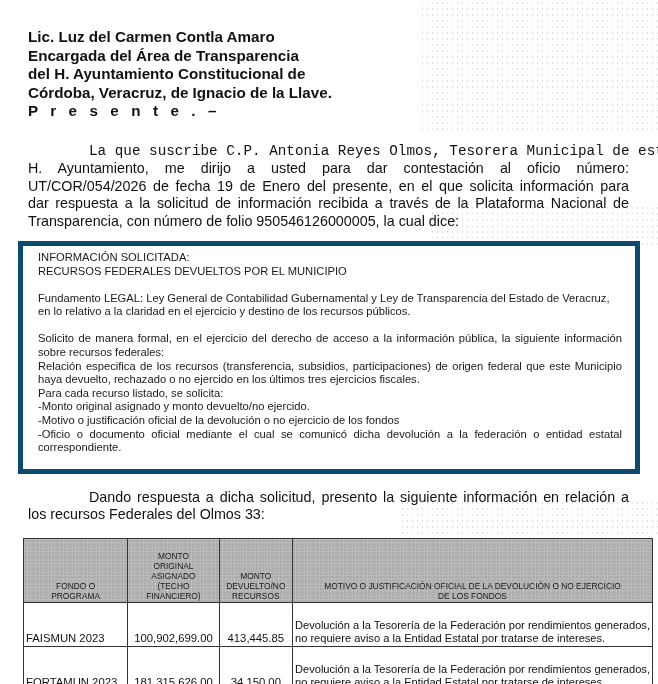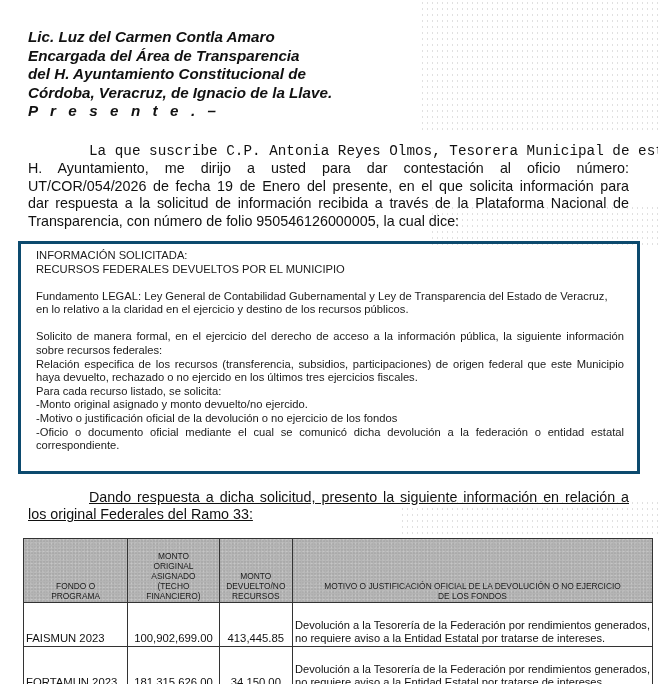--- a/index.html
+++ b/index.html
@@ -26,21 +26,21 @@
       pointer-events: none;
     }
     .addressee {
       position: absolute;
       left: 28px;
       top: 28px;
       font-weight: bold;
       font-size: 15.2px;
       line-height: 18.6px;
     }
-    .addressee div { white-space: nowrap; font-style: italic; }
+    .addressee div { white-space: nowrap; }
     .presente {
       letter-spacing: 4.1px;
     }
     .para1 {
       position: absolute;
       left: 28px;
       top: 143px;
       width: 601px;
       font-size: 14.3px;
       line-height: 17.4px;
@@ -53,21 +53,21 @@
       white-space: nowrap;
     }
     .para1 .line.last { text-align-last: left; }
     .para1 .indent { padding-left: 61px; font-family: Liberation Mono, monospace; }
     .request-box {
       position: absolute;
       left: 18px;
       top: 241px;
       width: 622px;
       height: 233px;
-      border: 3px solid #0c4a6e;
+      border: 5px solid #0c4a6e;
       box-sizing: border-box;
       padding: 5px 13px 0 15px;
       font-size: 11.2px;
       line-height: 13.6px;
       color: #1a1a1a;
     }
     .request-box .blk { margin-bottom: 13.5px; }
     .request-box .j {
       display: block;
       white-space: nowrap;
@@ -76,21 +76,21 @@
     }
     .request-box .n { display: block; white-space: nowrap; }
     .para2 {
       position: absolute;
       left: 28px;
       top: 489px;
       width: 601px;
       font-size: 14.3px;
       line-height: 17.4px;
     }
-    .para2 .line { display: block; white-space: nowrap; text-decoration: underline; }
+    .para2 .line { display: block; white-space: nowrap; }
     .para2 .line.first {
       padding-left: 61px;
       text-align: justify;
       text-align-last: justify;
     }
     table.funds {
       position: absolute;
       left: 23px;
       top: 538px;
       width: 630px;
@@ -170,21 +170,21 @@
     <span class="n">Para cada recurso listado, se solicita:</span>
     <span class="n">-Monto original asignado y monto devuelto/no ejercido.</span>
     <span class="n">-Motivo o justificación oficial de la devolución o no ejercicio de los fondos</span>
     <span class="j">-Oficio o documento oficial mediante el cual se comunicó dicha devolución a la federación o entidad estatal</span>
     <span class="n">correspondiente.</span>
   </div>
 </div>
 
 <div class="para2">
   <span class="line first">Dando respuesta a dicha solicitud, presento la siguiente información en relación a</span>
-  <span class="line">los original Federales del Ramo 33:</span>
+  <span class="line">los recursos Federales del Olmos 33:</span>
 </div>
 
 <table class="funds">
   <thead>
     <tr>
       <th class="col1">
         <span>FONDO O</span><br>
         <span>PROGRAMA</span>
       </th>
       <th class="col2">

